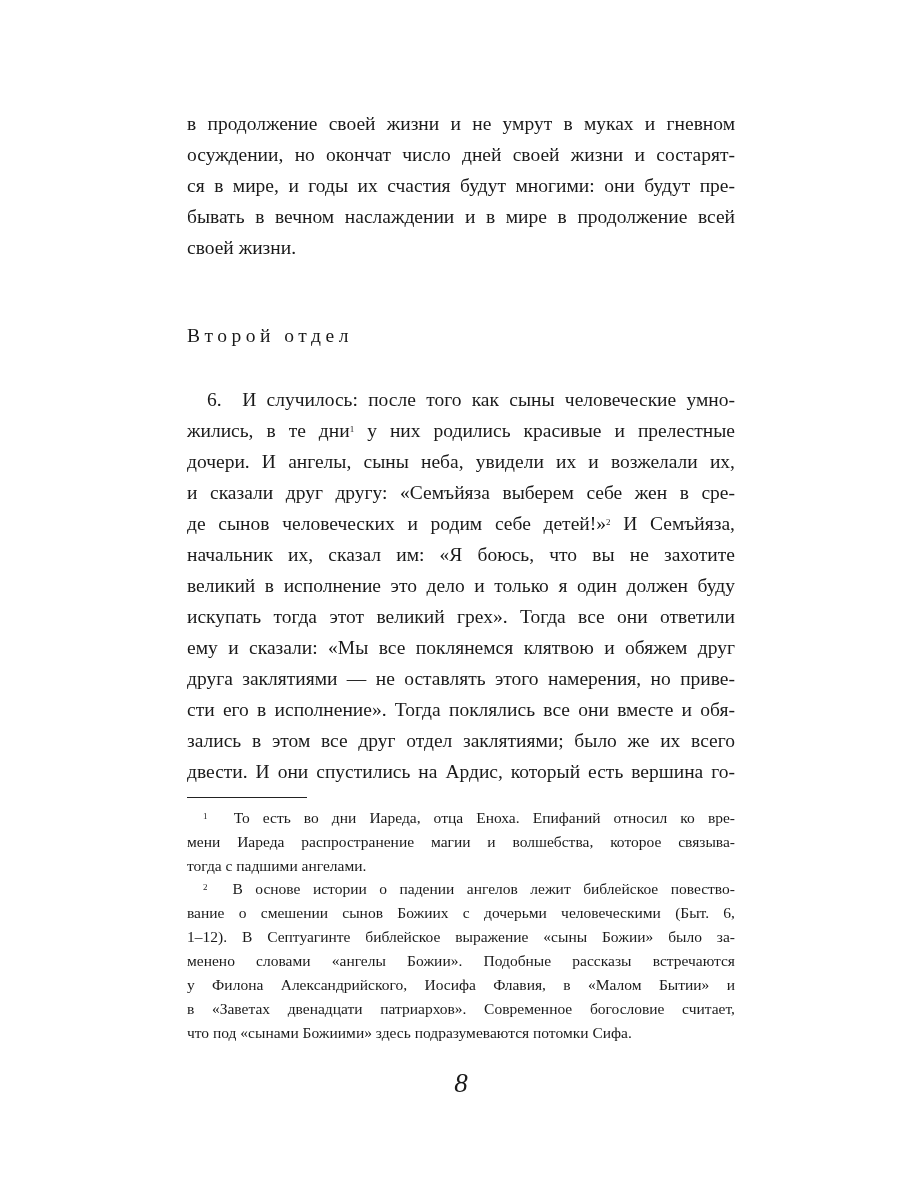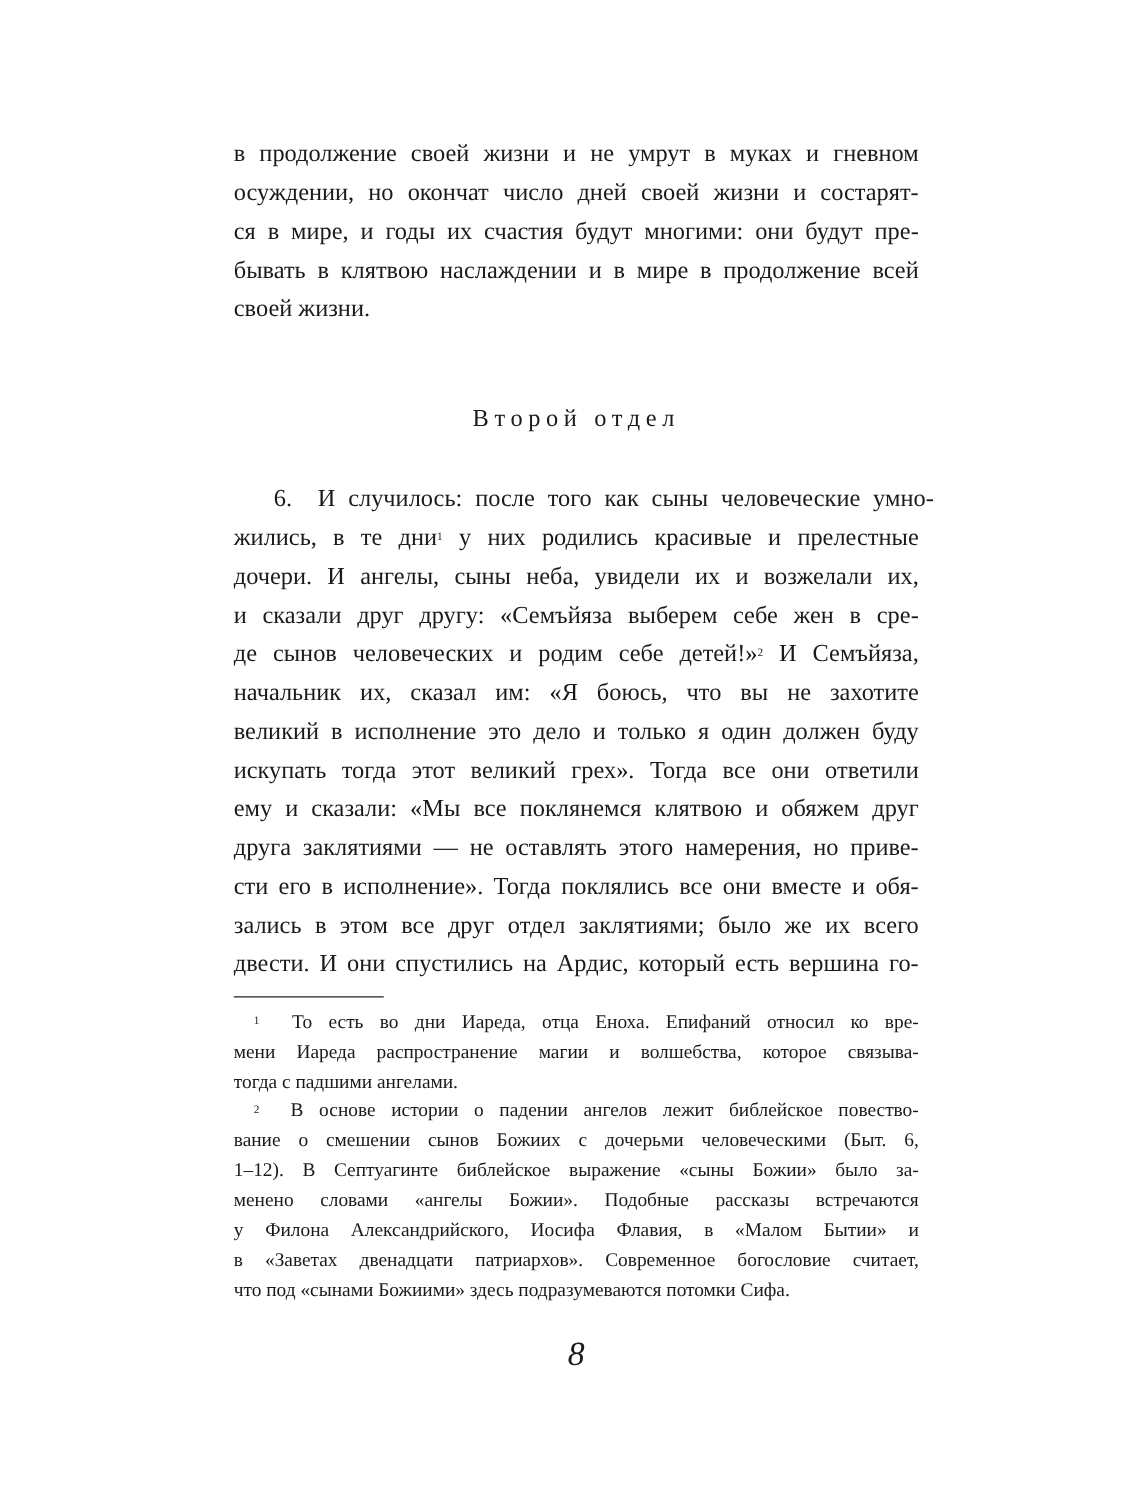--- a/index.html
+++ b/index.html
@@ -2,44 +2,44 @@
 <html><head>
 <meta charset="utf-8">
 <style>
   html, body { margin: 0; padding: 0; background: #ffffff; }
   body { width: 900px; height: 1200px; position: relative; overflow: hidden;
          font-family: "Liberation Serif", "DejaVu Serif", serif; color: #1a1a1a; }
   .page { position: absolute; left: 187px; top: 0; width: 548px; }
   .line { position: absolute; left: 0; width: 548px; white-space: nowrap;
           font-size: 19.5px; line-height: 24px; text-align: justify; text-align-last: justify; }
   .line.last { text-align-last: left; }
-  .heading { position: absolute; left: 0; width: 548px; text-align: center;
+  .heading { position: absolute; left: 0; width: 548px; 
              font-size: 19.5px; letter-spacing: 4.5px; }
   .rule { position: absolute; left: 0; top: 797px; width: 120px; height: 1px; background: #222; }
   .fn { position: absolute; left: 0; width: 548px; white-space: nowrap;
         font-size: 15.5px; line-height: 20px; text-align: justify; text-align-last: justify; }
   .fn.last { text-align-last: left; }
   sup { font-size: 9px; vertical-align: top; position: relative; top: -2px; }
   .pagenum { position: absolute; left: 0; width: 548px; top: 1068px; text-align: center;
              font-size: 27px; font-style: italic; }
 </style>
 </head>
 <body>
 
 <div class="page">
 
   <div class="line" style="top:112px">в продолжение своей жизни и не умрут в муках и гневном</div>
   <div class="line" style="top:143px">осуждении, но окончат число дней своей жизни и состарят-</div>
   <div class="line" style="top:174px">ся в мире, и годы их счастия будут многими: они будут пре-</div>
-  <div class="line" style="top:205px">бывать в клятвою наслаждении и в мире в продолжение всей</div>
+  <div class="line" style="top:205px">бывать в вечном наслаждении и в мире в продолжение всей</div>
   <div class="line last" style="top:236px">своей жизни.</div>
 
   <div class="heading" style="top:325px">Второй отдел</div>
 
-  <div class="line" style="top:388px; left:12px; width:548px">
+  <div class="line" style="top:388px; left:0; width:548px">
     <span style="display:inline-block; width:20px"></span><span>6.</span>&nbsp; <span>И случилось: после того как сыны человеческие умно-</span>
   </div>
   <div class="line" style="top:419px">
     <span>жились, в те дни</span><sup>1</sup> <span>у них родились красивые и прелестные</span>
   </div>
   <div class="line" style="top:450px">дочери. И ангелы, сыны неба, увидели их и возжелали их,</div>
   <div class="line" style="top:481px">и сказали друг другу: «Семъйяза выберем себе жен в сре-</div>
   <div class="line" style="top:512px">
     <span>де сынов человеческих и родим себе детей!»</span><sup>2</sup> <span>И Семъйяза,</span>
   </div>

